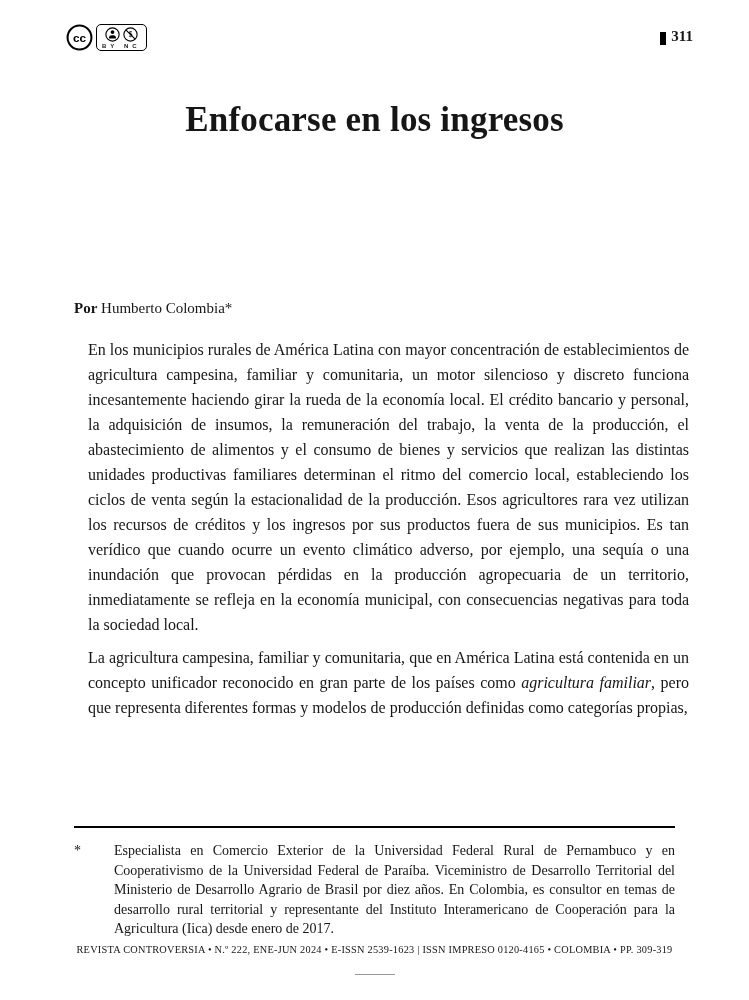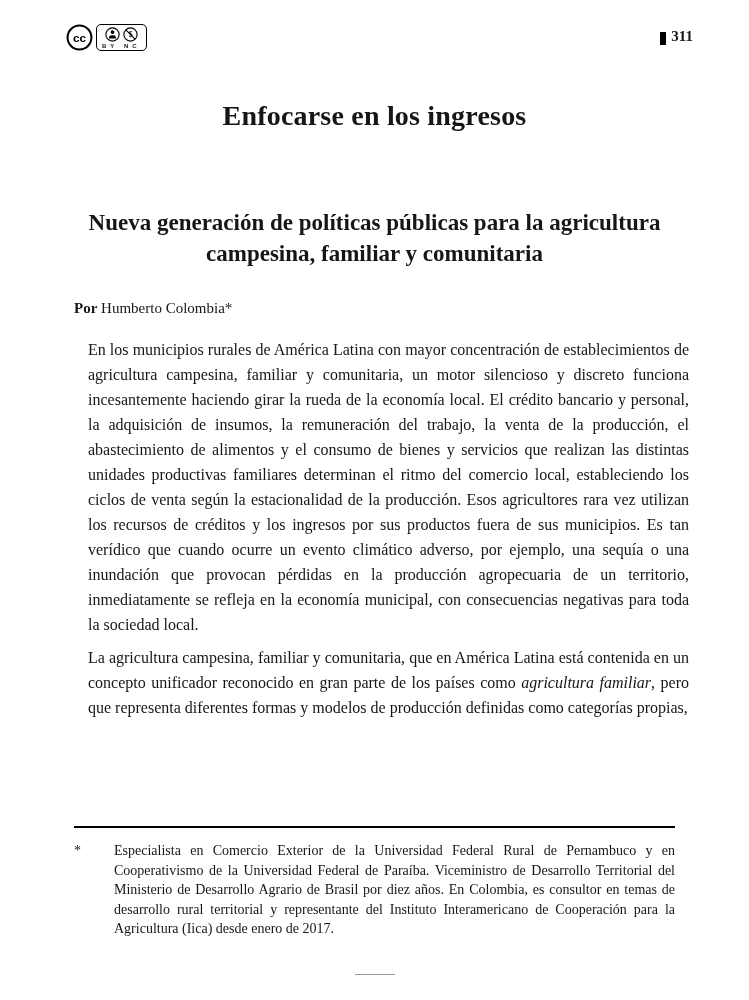--- a/index.html
+++ b/index.html
@@ -56,21 +56,21 @@
   }
   .page-marker { width: 6px; height: 13px; background: #000; display: inline-block; }
 
   
   .title {
     position: absolute;
     top: 98px;
     left: 0;
     width: 100%;
     text-align: center;
-    font-size: 28px;
+    font-size: 35px;
     font-weight: bold;
     line-height: 1.25;
     letter-spacing: 0.2px;
   }
   .title span { display: block; }
   .subtitle {
     position: absolute;
     top: 208px;
     left: 74px;
     width: 601px;
@@ -173,34 +173,34 @@
     <div class="page-number">
       <span class="page-marker"></span>
       <span>311</span>
     </div>
   </div>
 
   <h1 class="title">
     <span>Enfocarse en los ingresos</span>
   </h1>
 
-  <h2 class="subtitle">Nueva generación de políticas públicas para la agricultura campesina, familiar y comunitaria</h2>
 
   <p class="byline">
     <span class="prefix">Por</span>
     <span>Humberto Colombia*</span>
   </p>
 
   <div class="body-text">
     <p>En los municipios rurales de América Latina con mayor concentración de establecimientos de agricultura campesina, familiar y comunitaria, un motor silencioso y discreto funciona incesantemente haciendo girar la rueda de la economía local. El crédito bancario y personal, la adquisición de insumos, la remuneración del trabajo, la venta de la producción, el abastecimiento de alimentos y el consumo de bienes y servicios que realizan las distintas unidades productivas familiares determinan el ritmo del comercio local, estableciendo los ciclos de venta según la estacionalidad de la producción. Esos agricultores rara vez utilizan los recursos de créditos y los ingresos por sus productos fuera de sus municipios. Es tan verídico que cuando ocurre un evento climático adverso, por ejemplo, una sequía o una inundación que provocan pérdidas en la producción agropecuaria de un territorio, inmediatamente se refleja en la economía municipal, con consecuencias negativas para toda la sociedad local.</p>
     <p><span>La agricultura campesina, familiar y comunitaria, que en América Latina está contenida en un concepto unificador reconocido en gran parte de los países como </span><em>agricultura familiar</em><span>, pero que representa diferentes formas y modelos de producción definidas como categorías propias,</span></p>
   </div>
 
   <div class="footnote-section">
     <div class="footnote">
       <span>*</span>
       <span>Especialista en Comercio Exterior de la Universidad Federal Rural de Pernambuco y en Cooperativismo de la Universidad Federal de Paraíba. Viceministro de Desarrollo Territorial del Ministerio de Desarrollo Agrario de Brasil por diez años. En Colombia, es consultor en temas de desarrollo rural territorial y representante del Instituto Interamericano de Cooperación para la Agricultura (Iica) desde enero de 2017.</span>
     </div>
   </div>
 
+  <div class="footer">REVISTA CONTROVERSIA • N.º 222, ENE-JUN 2024 • E-ISSN 2539-1623 | ISSN IMPRESO 0120-4165 • COLOMBIA • PP. 309-319</div>
   <div class="footer-rule"></div>
 
 </div>
 
 </body></html>

